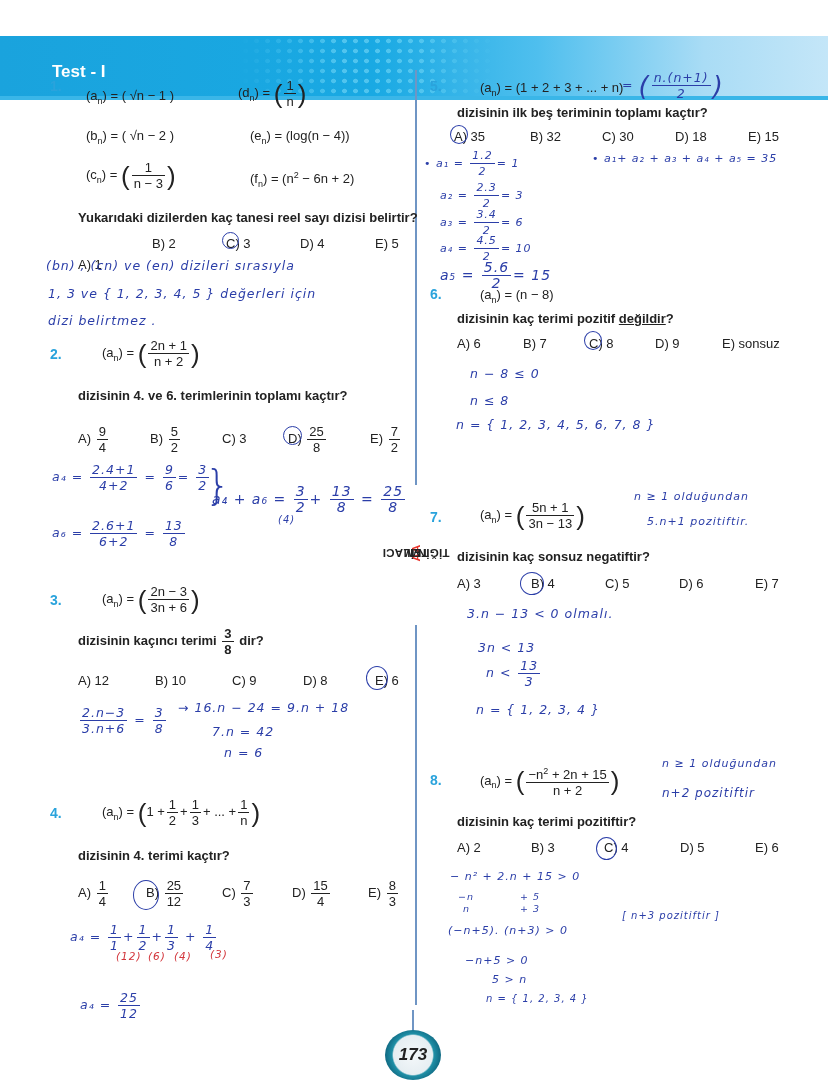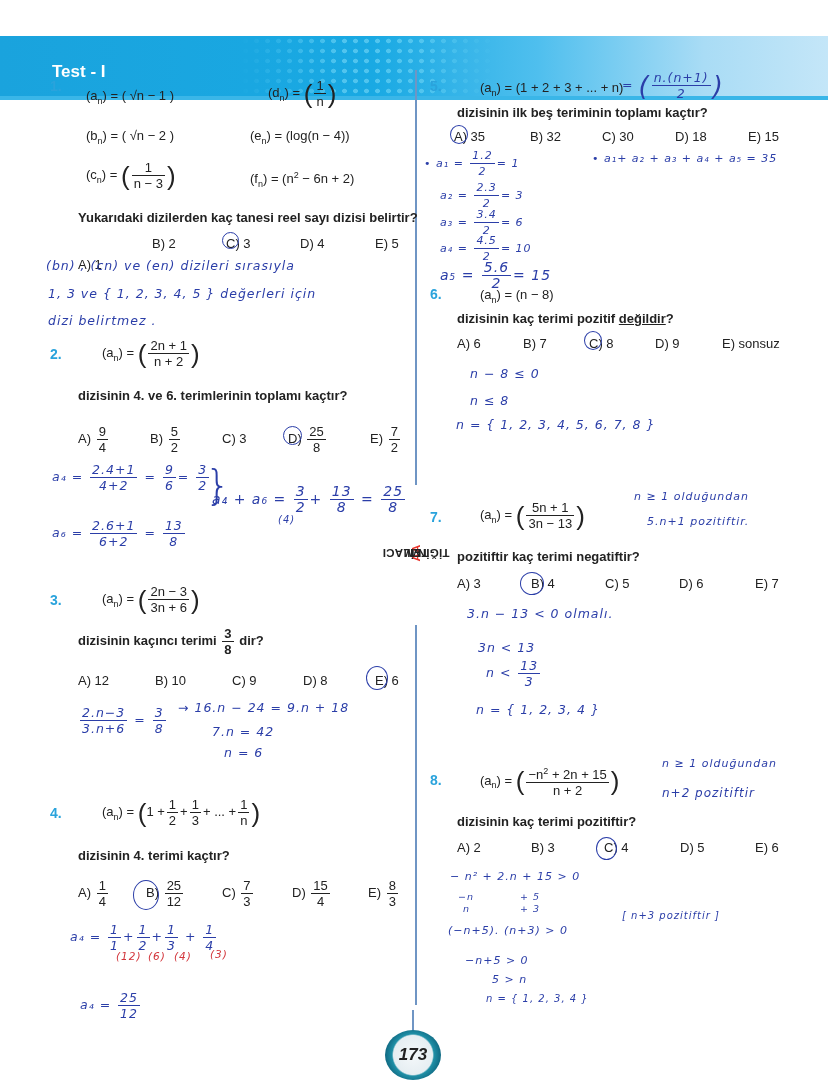--- a/index.html
+++ b/index.html
@@ -51,21 +51,21 @@
 <div class="brand">
   <span><span>M</span><b>A</b><span>TEM</span><b>A</b><span>TİĞİN İLACI</span></span>
 </div>
 <div class="divider" style="top:625px;height:380px;"></div>
 
 <div>
   <div class="qnum" style="left:50px;top:78px;">1.</div>
   <div class="t" style="left:86px;top:88px;"><span>(a</span><sub>n</sub><span>) = ( √n − 1 )</span></div>
   <div class="t" style="left:86px;top:128px;"><span>(b</span><sub>n</sub><span>) = ( √n − 2 )</span></div>
   <div class="t" style="left:86px;top:160px;"><span>(c</span><sub>n</sub><span>) =</span> <span class="paren">(</span><span class="frac"><span class="n">1</span><span class="d">n − 3</span></span><span class="paren">)</span></div>
-  <div class="t" style="left:268px;top:78px;"><span>(d</span><sub>n</sub><span>) =</span> <span class="paren">(</span><span class="frac"><span class="n">1</span><span class="d">n</span></span><span class="paren">)</span></div>
+  <div class="t" style="left:238px;top:78px;"><span>(d</span><sub>n</sub><span>) =</span> <span class="paren">(</span><span class="frac"><span class="n">1</span><span class="d">n</span></span><span class="paren">)</span></div>
   <div class="t" style="left:250px;top:128px;"><span>(e</span><sub>n</sub><span>) = (log(n − 4))</span></div>
   <div class="t" style="left:250px;top:170px;"><span>(f</span><sub>n</sub><span>) = (n</span><sup>2</sup><span> − 6n + 2)</span></div>
   <div class="stem" style="left:78px;top:210px;">Yukarıdaki dizilerden kaç tanesi reel sayı dizisi belirtir?</div>
   <div class="opt" style="left:78px;top:236px;margin-top:21px;">A) 1</div>
   <div class="opt" style="left:152px;top:236px;">B) 2</div>
   <div class="opt" style="left:226px;top:236px;">C) 3</div>
   <div class="circle" style="left:222px;top:232px;width:15px;height:15px;"></div>
   <div class="opt" style="left:300px;top:236px;">D) 4</div>
   <div class="opt" style="left:375px;top:236px;">E) 5</div>
   <div class="hw" style="left:46px;top:258px;">(bn) , (cn)  ve (en)   dizileri   sırasıyla</div>
@@ -156,21 +156,21 @@
   <div class="hw" style="left:470px;top:366px;">n − 8 ≤ 0</div>
   <div class="hw" style="left:470px;top:393px;">n ≤ 8</div>
   <div class="hw" style="left:456px;top:417px;">n = { 1, 2, 3, 4, 5, 6, 7, 8 }</div>
 </div>
 
 <div>
   <div class="qnum" style="left:430px;top:509px;">7.</div>
   <div class="t" style="left:480px;top:500px;"><span>(a</span><sub>n</sub><span>) =</span> <span class="paren">(</span><span class="frac"><span class="n">5n + 1</span><span class="d">3n − 13</span></span><span class="paren">)</span></div>
   <div class="hw" style="left:634px;top:490px;font-size:11px;">n ≥ 1  olduğundan</div>
   <div class="hw" style="left:647px;top:515px;font-size:11px;">5.n+1   pozitiftir.</div>
-  <div class="stem" style="left:457px;top:549px;">pozitiftir kaç terimi negatiftir?</div>
+  <div class="stem" style="left:457px;top:549px;">dizisinin kaç sonsuz negatiftir?</div>
   <div class="opt" style="left:457px;top:576px;">A) 3</div>
   <div class="opt" style="left:531px;top:576px;">B) 4</div>
   <div class="circle" style="left:520px;top:572px;width:22px;height:21px;"></div>
   <div class="opt" style="left:605px;top:576px;">C) 5</div>
   <div class="opt" style="left:679px;top:576px;">D) 6</div>
   <div class="opt" style="left:755px;top:576px;text-align:center;">E) 7</div>
   <div class="hw" style="left:467px;top:606px;">3.n − 13 &lt; 0     olmalı.</div>
   <div class="hw" style="left:478px;top:640px;">3n &lt; 13</div>
   <div class="hw" style="left:486px;top:658px;"><span>n &lt;</span> <span class="frac"><span class="n">13</span><span class="d">3</span></span></div>
   <div class="hw" style="left:476px;top:702px;">n = { 1, 2, 3, 4 }</div>

